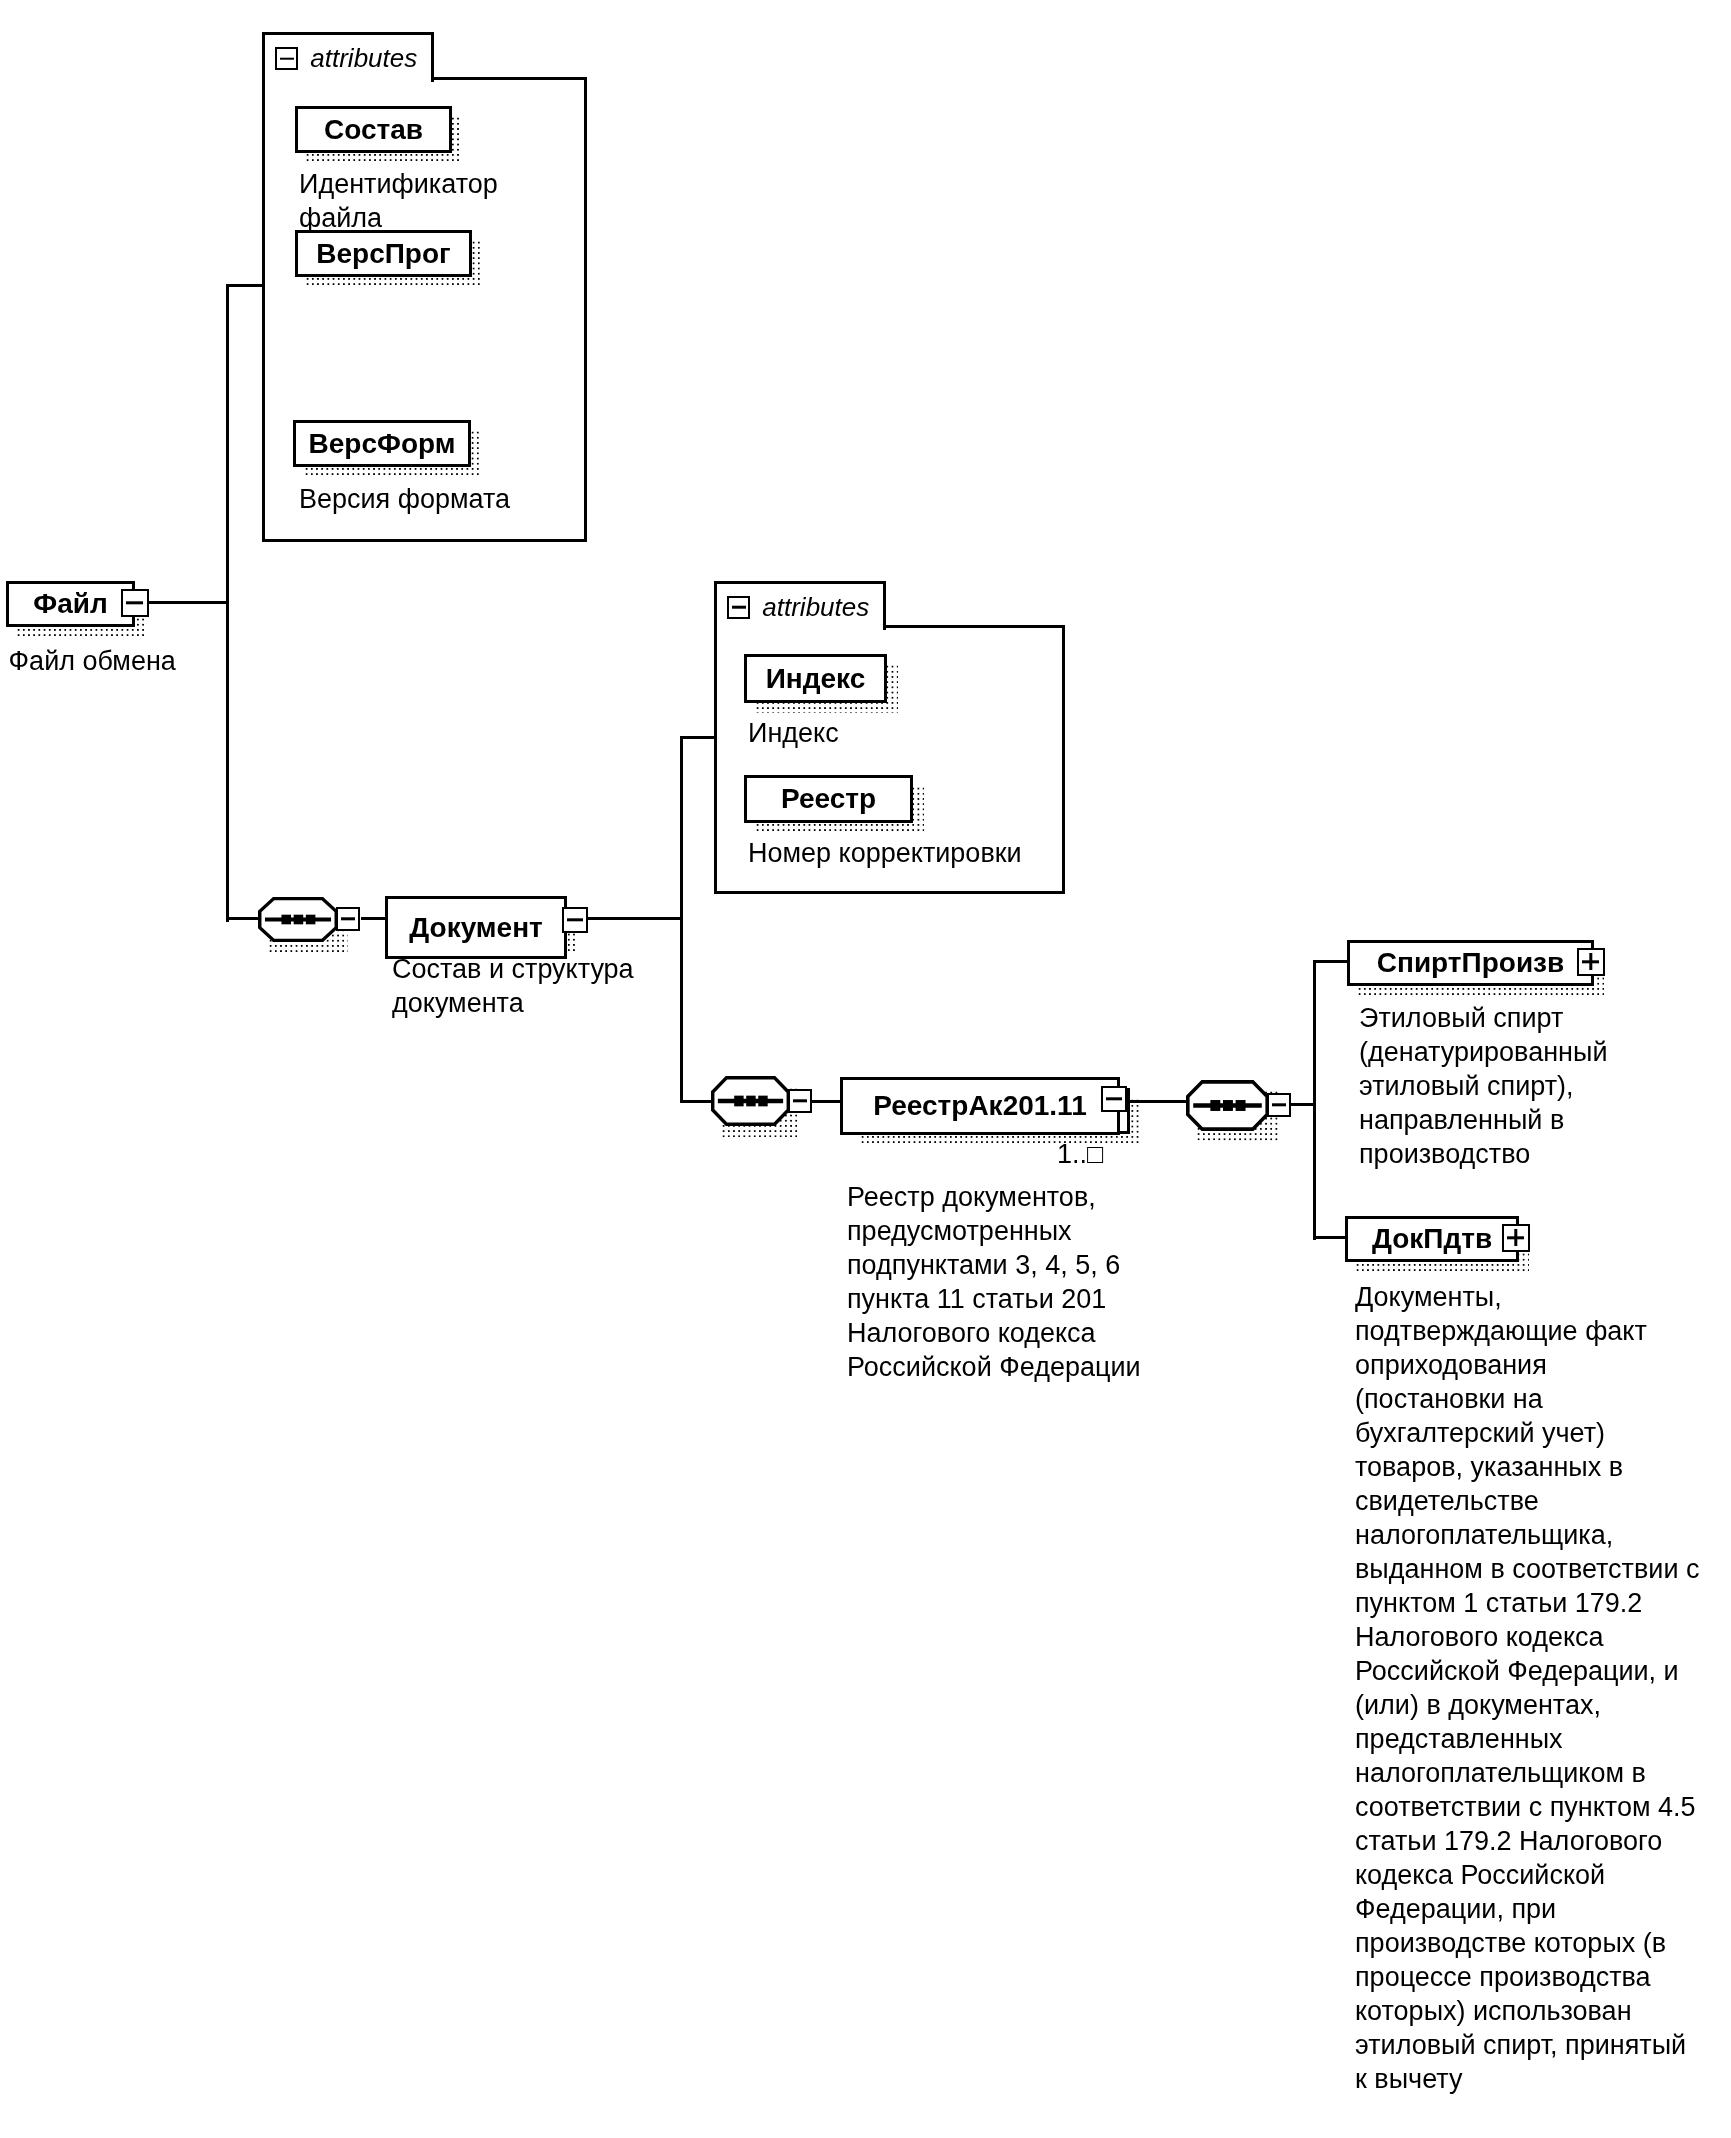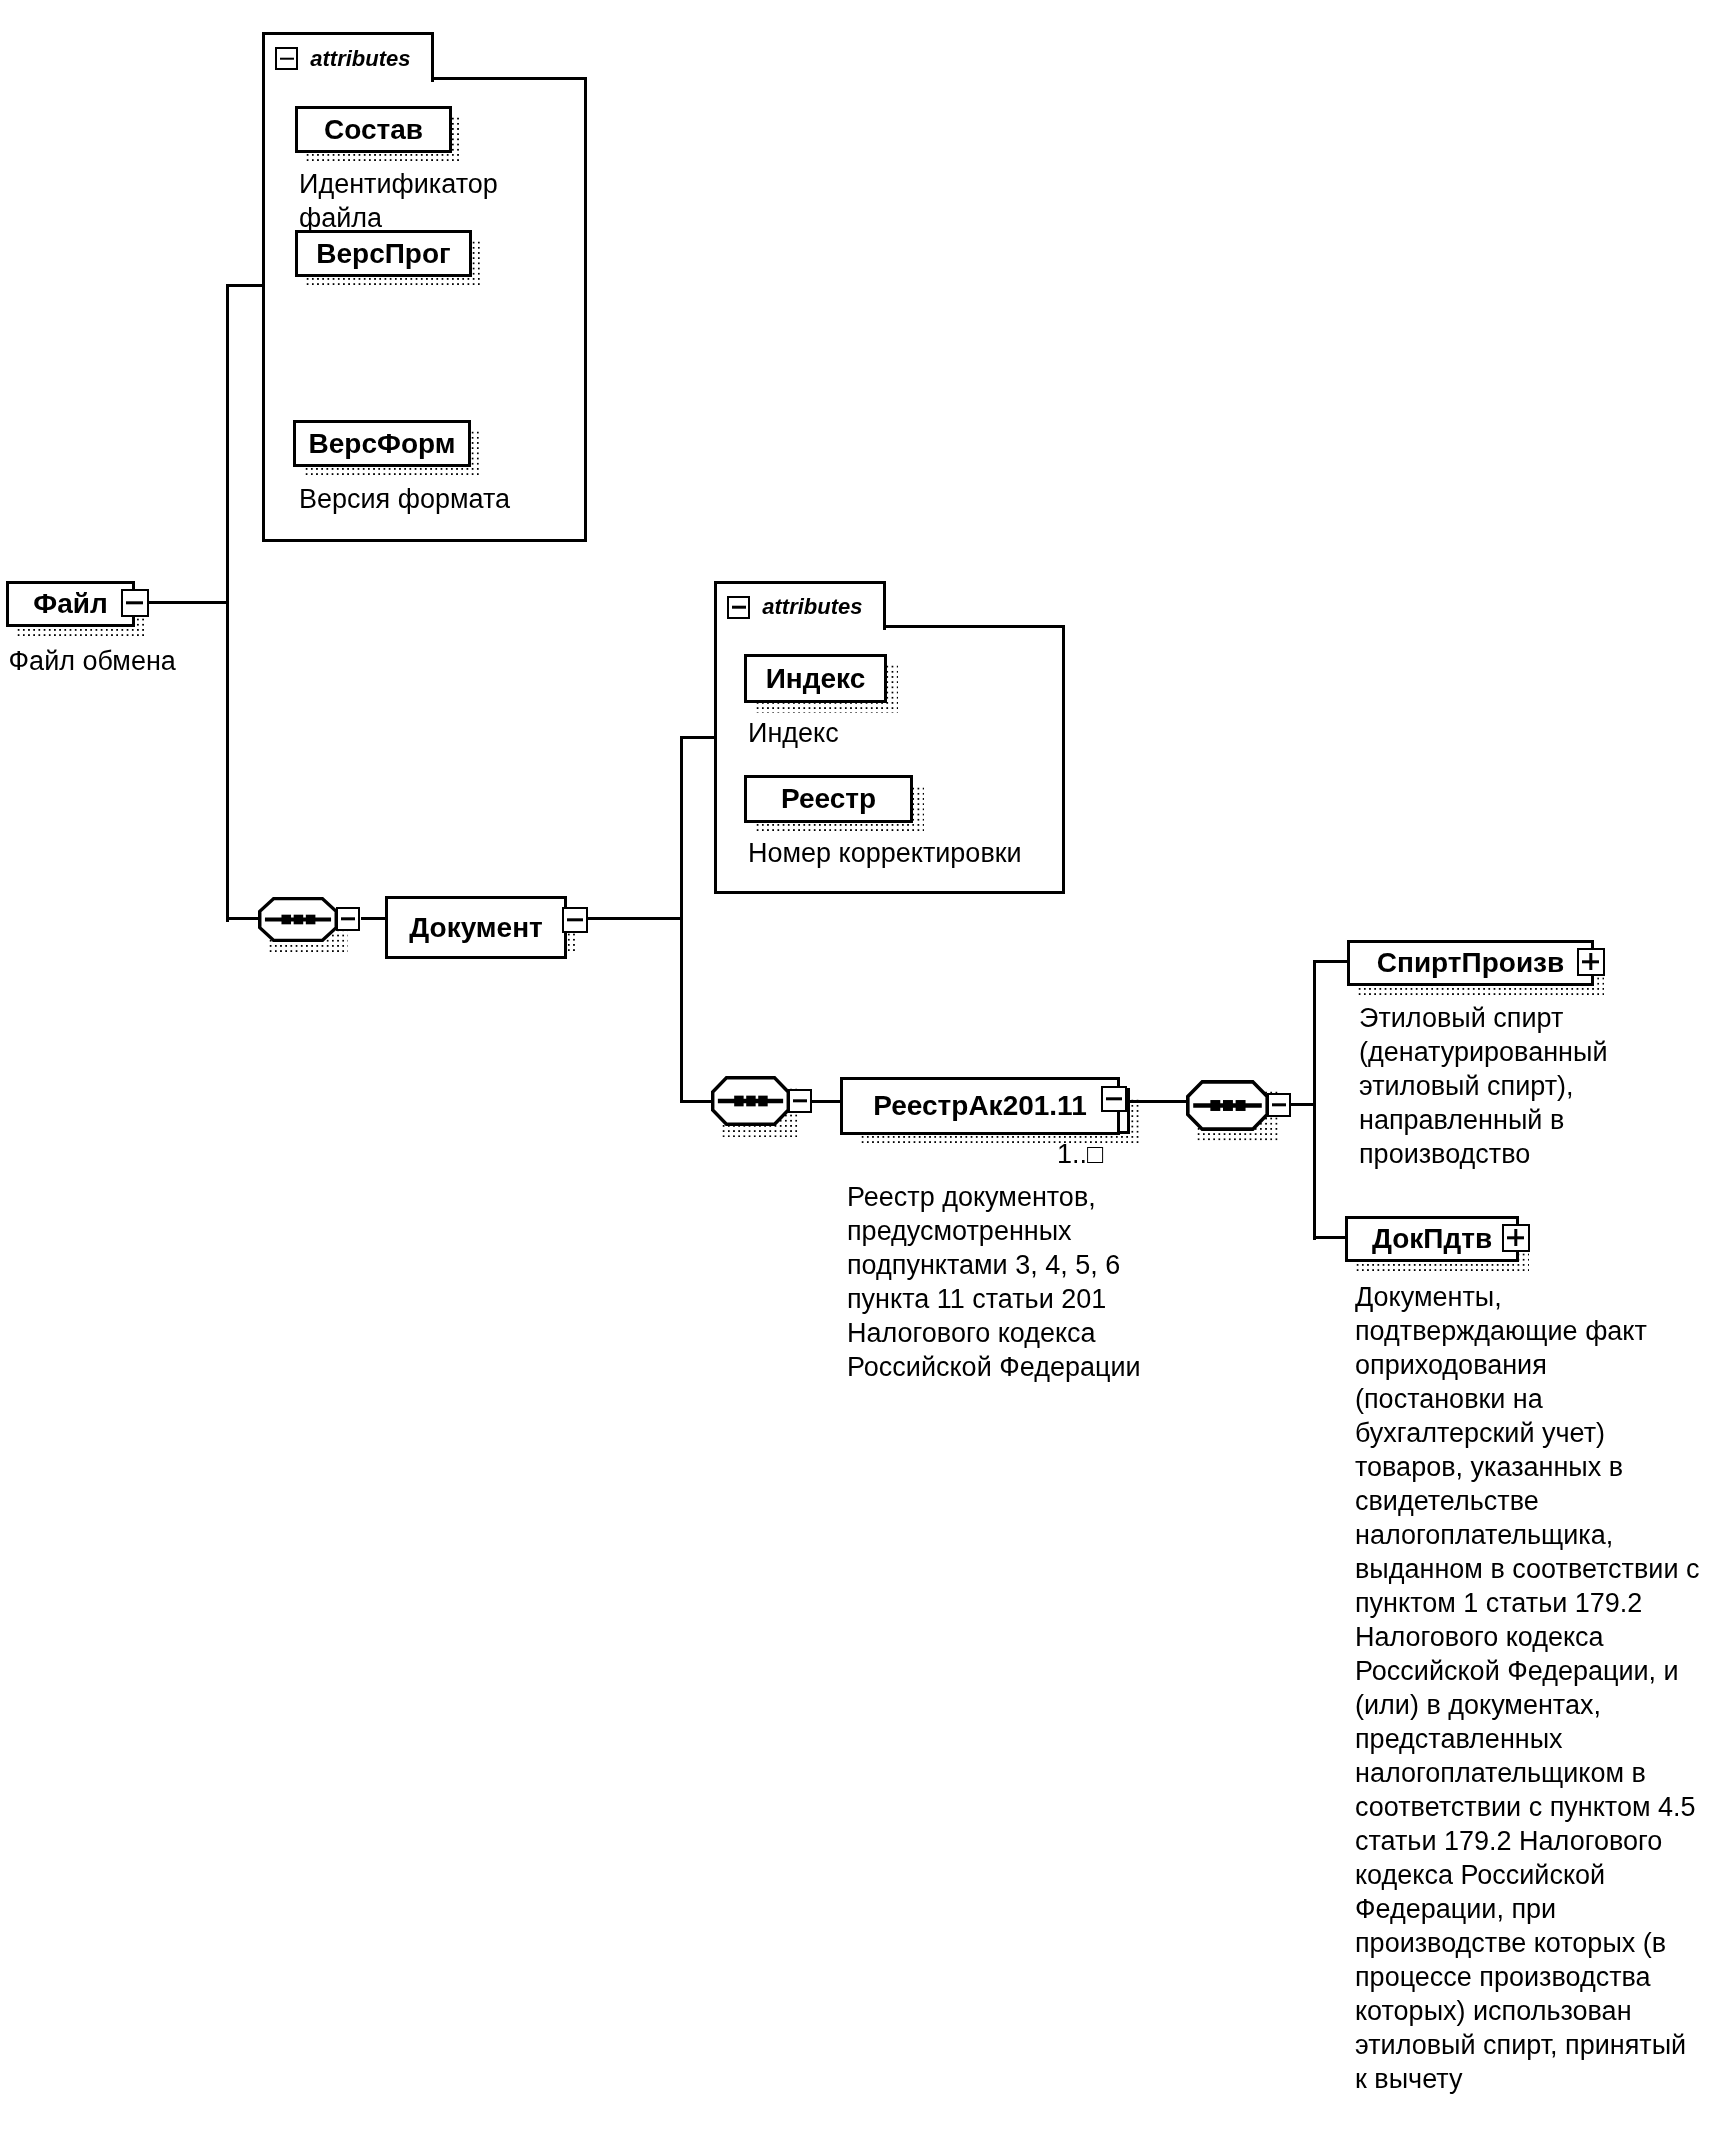--- a/index.html
+++ b/index.html
@@ -19,21 +19,21 @@
                   transform:translateY(-50%);height:3.4px;background:#000}
   .expbtn.plus::after{content:"";position:absolute;top:3.4px;bottom:3.4px;left:50%;
                   transform:translateX(-50%);width:3.4px;background:#000}
   .attrbox{position:absolute;background:#fff;border:3.4px solid #000;z-index:2}
   .attrtab{position:absolute;background:#fff;border:3.4px solid #000;border-bottom:none;
            z-index:3;display:flex;align-items:center;gap:12px;padding-left:10.3px}
   .minibox{width:23px;height:23px;border:2.6px solid #000;position:relative;
            background:#fff;flex:none}
   .minibox::before{content:"";position:absolute;left:2.6px;right:2.6px;top:50%;
            transform:translateY(-50%);height:2.6px;background:#000}
-  .attrword{font-style:italic;font-weight:bold;font-size:22px}
+  .attrword{font-style:italic;font-weight:normal;font-size:26px}
   .desc{position:absolute;font-size:27px;line-height:34px;white-space:pre-line;z-index:2}
   .card{position:absolute;font-size:27px;z-index:5;white-space:nowrap}
   .seq{position:absolute;z-index:4;line-height:0}
 </style>
 </head>
 <body>
 
 <div id="diagram">
 
   <div class="line" style="left:149px;top:601px;width:77px;height:3.4px"></div>
@@ -92,20 +92,22 @@
       <rect x="55" y="22" width="11" height="12" fill="#000"></rect>
     </svg>
   </div>
   <div class="expbtn" style="left:336px;top:907px;width:24px;height:24px"></div>
 
   <div class="shadow" style="left:395px;top:906px;width:182px;height:46px"></div>
   <div class="box" style="left:385px;top:896px;width:182px;height:63px">
     <span>Документ</span>
   </div>
   <div class="expbtn" style="left:562px;top:907px;width:26px;height:26px"></div>
+  <div class="desc" style="left:392px;top:952px;width:275px">Состав и структура
+документа</div>
 
   <div class="attrbox" style="left:714px;top:625px;width:351px;height:269px"></div>
   <div class="attrtab" style="left:714px;top:581px;width:172px;height:49px">
     <span class="minibox"></span>
     <span class="attrword">attributes</span>
   </div>
 
   <div class="shadow" style="left:755px;top:664px;width:143px;height:49px"></div>
   <div class="box" style="left:744px;top:654px;width:143px;height:49px">
     <span>Индекс</span>

